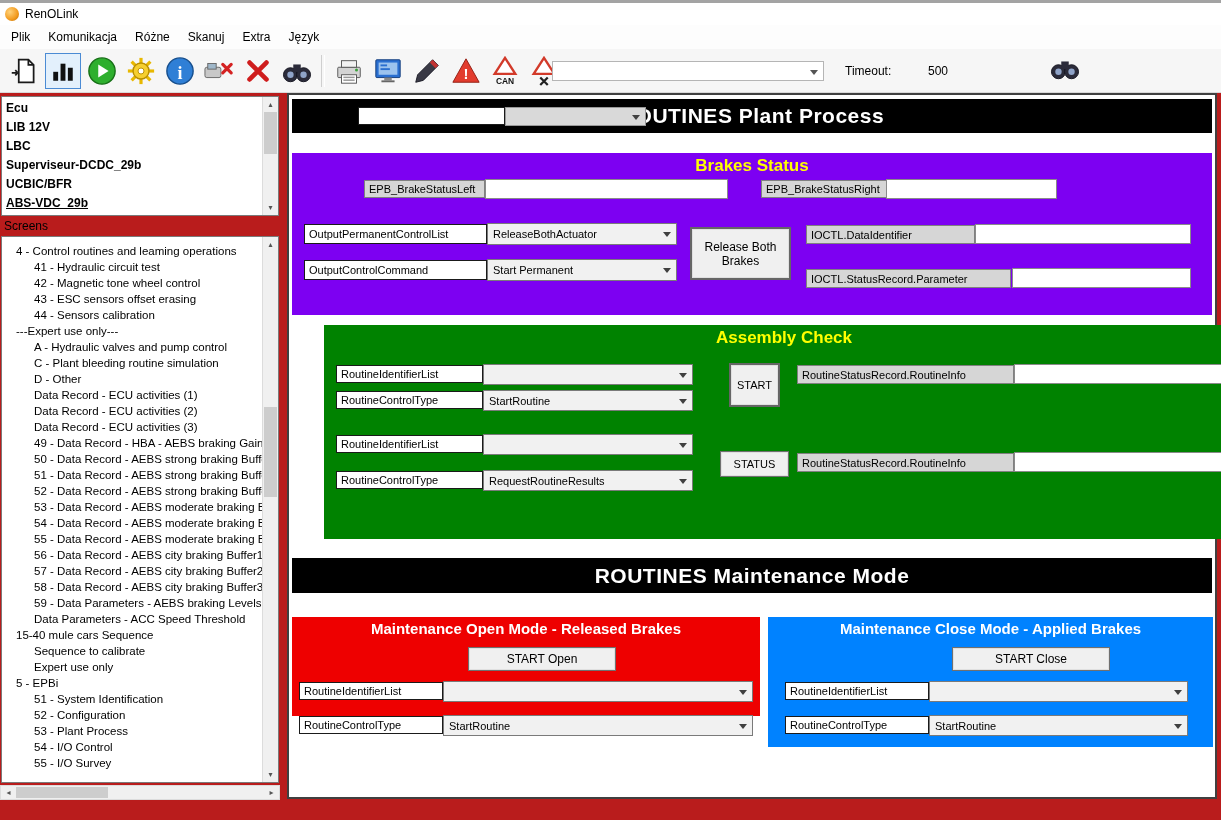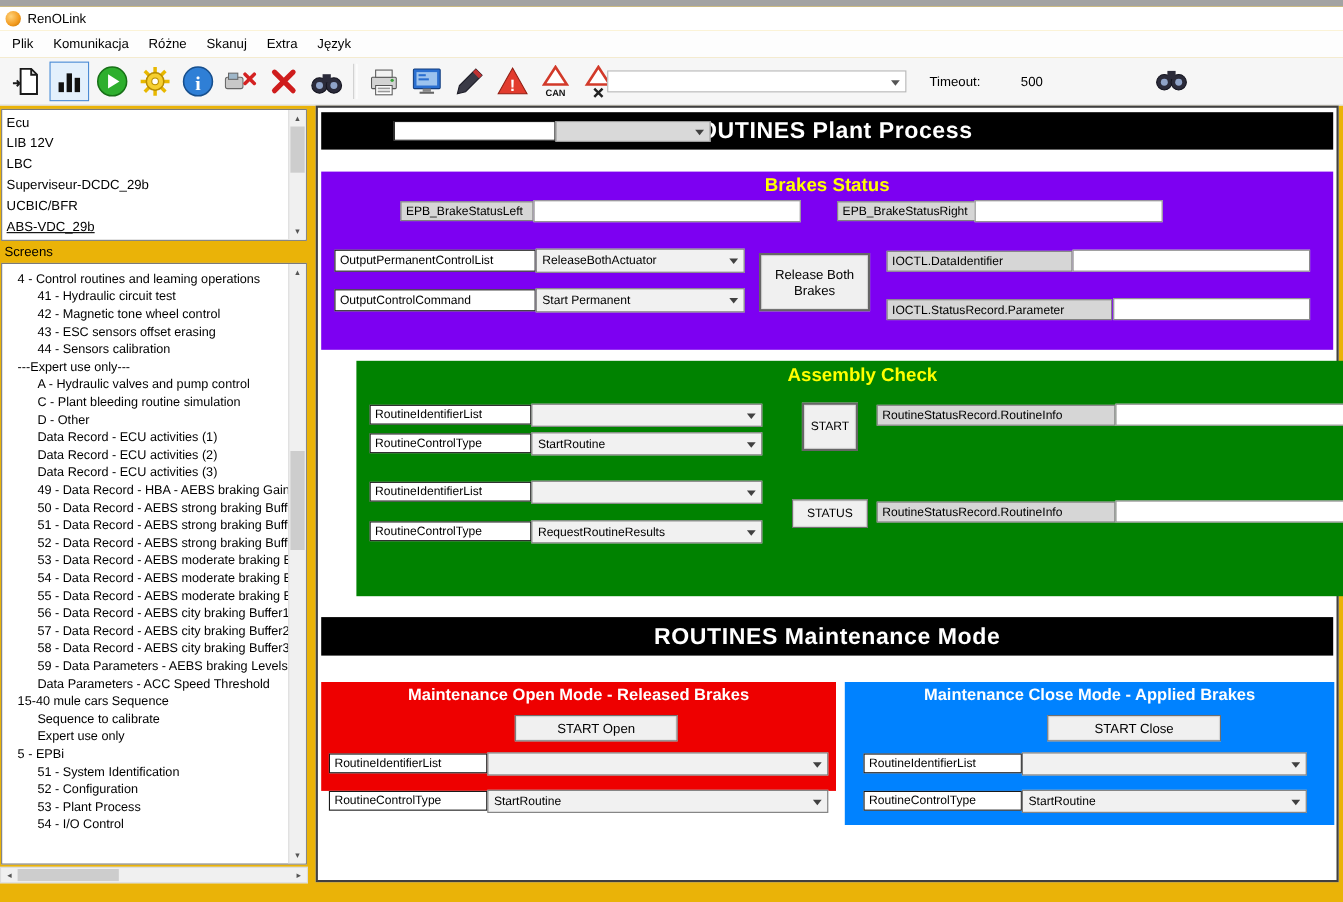--- a/index.html
+++ b/index.html
@@ -1,18 +1,18 @@
 <!DOCTYPE html>
 <html style="--purple: #7d00f2; --green: #008200; --red: #ee0000; --blue: #0082ff; --yellow: #ffff00; --banner_bg: #000000;"><head>
 <meta charset="utf-8">
 <style>
   html,body { margin:0; padding:0; background:#fff; }
-  .screen { position:relative; width:1221px; height:820px; background:#eab308; overflow:hidden;
+  .screen { position:relative; width:1221px; height:820px; background:#b91c1c; overflow:hidden;
             font-family:"Liberation Sans",sans-serif; color:#000; cursor:default;
-            border-top:6px solid #a3a3a3; box-sizing:border-box; }
+            border-top:3px solid #a3a3a3; box-sizing:border-box; }
   [data-interactable="true"] { cursor:pointer; }
 
   
   .titlebar { position:absolute; left:0; top:0; width:100%; height:22px; background:#fff;
               display:flex; align-items:center; gap:6px; padding-left:5px; box-sizing:border-box; }
   .app-icon { width:14px; height:14px; border-radius:50%;
               background:radial-gradient(circle at 35% 35%, #ffd27a, #f29a1e 60%, #b36a00); }
   .title-text { font-size:12px; }
   .menubar { position:absolute; left:0; top:22px; width:100%; height:24px; background:#fdfdfd;
              display:flex; align-items:center; font-size:12px; padding-left:2px; box-sizing:border-box; }
@@ -219,21 +219,21 @@
         <circle cx="9" cy="19" r="7.5" fill="#2b2b3a" stroke="#14141f"></circle>
         <circle cx="23" cy="19" r="7.5" fill="#2b2b3a" stroke="#14141f"></circle>
         <rect x="12" y="8" width="8" height="8" fill="#2b2b3a"></rect>
         <circle cx="9" cy="19" r="3.4" fill="#8fa3c8"></circle>
           <circle cx="23" cy="19" r="3.4" fill="#8fa3c8"></circle>
       </svg>
     </div>
   </div>
 
   <div class="ecu-box" data-interactable="false">
-    <div data-interactable="false" style="padding-top:2px;">
+    <div data-interactable="false" style="padding-top:2px;font-weight:bold;">
 
     <div class="ecu-item" data-interactable="true"><span data-interactable="false">Ecu</span></div>
         <div class="ecu-item" data-interactable="true"><span data-interactable="false">LIB 12V</span></div>
         <div class="ecu-item" data-interactable="true"><span data-interactable="false">LBC</span></div>
         <div class="ecu-item" data-interactable="true"><span data-interactable="false">Superviseur-DCDC_29b</span></div>
         <div class="ecu-item" data-interactable="true"><span data-interactable="false">UCBIC/BFR</span></div>
         <div class="ecu-item selected" data-interactable="true"><span data-interactable="false">ABS-VDC_29b</span></div>
       </div>
     <div class="vscroll" data-interactable="true">
       <div class="varrow" data-interactable="true">▴</div>
@@ -272,20 +272,21 @@
         <div class="tree-item lvl2" data-interactable="true"><span data-interactable="false">59 - Data Parameters - AEBS braking Levels</span></div>
         <div class="tree-item lvl2" data-interactable="true"><span data-interactable="false">Data Parameters - ACC Speed Threshold</span></div>
         <div class="tree-item lvl1" data-interactable="true"><span data-interactable="false">15-40 mule cars Sequence</span></div>
         <div class="tree-item lvl2" data-interactable="true"><span data-interactable="false">Sequence to calibrate</span></div>
         <div class="tree-item lvl2" data-interactable="true"><span data-interactable="false">Expert use only</span></div>
         <div class="tree-item lvl1" data-interactable="true"><span data-interactable="false">5 - EPBi</span></div>
         <div class="tree-item lvl2" data-interactable="true"><span data-interactable="false">51 - System Identification</span></div>
         <div class="tree-item lvl2" data-interactable="true"><span data-interactable="false">52 - Configuration</span></div>
         <div class="tree-item lvl2" data-interactable="true"><span data-interactable="false">53 - Plant Process</span></div>
         <div class="tree-item lvl2" data-interactable="true"><span data-interactable="false">54 - I/O Control</span></div>
+        <div class="tree-item lvl2" data-interactable="true"><span data-interactable="false">55 - I/O Survey</span></div>
       </div>
     <div class="vscroll" data-interactable="true">
       <div class="varrow" data-interactable="true">▴</div>
       <div class="vthumb" style="top:170px; height:90px;" data-interactable="true"></div>
       <div class="varrow bottom" data-interactable="true">▾</div>
     </div>
   </div>
 
   <div class="hscroll" data-interactable="true">
     <div class="harrow" style="left:0;" data-interactable="true">◂</div>

